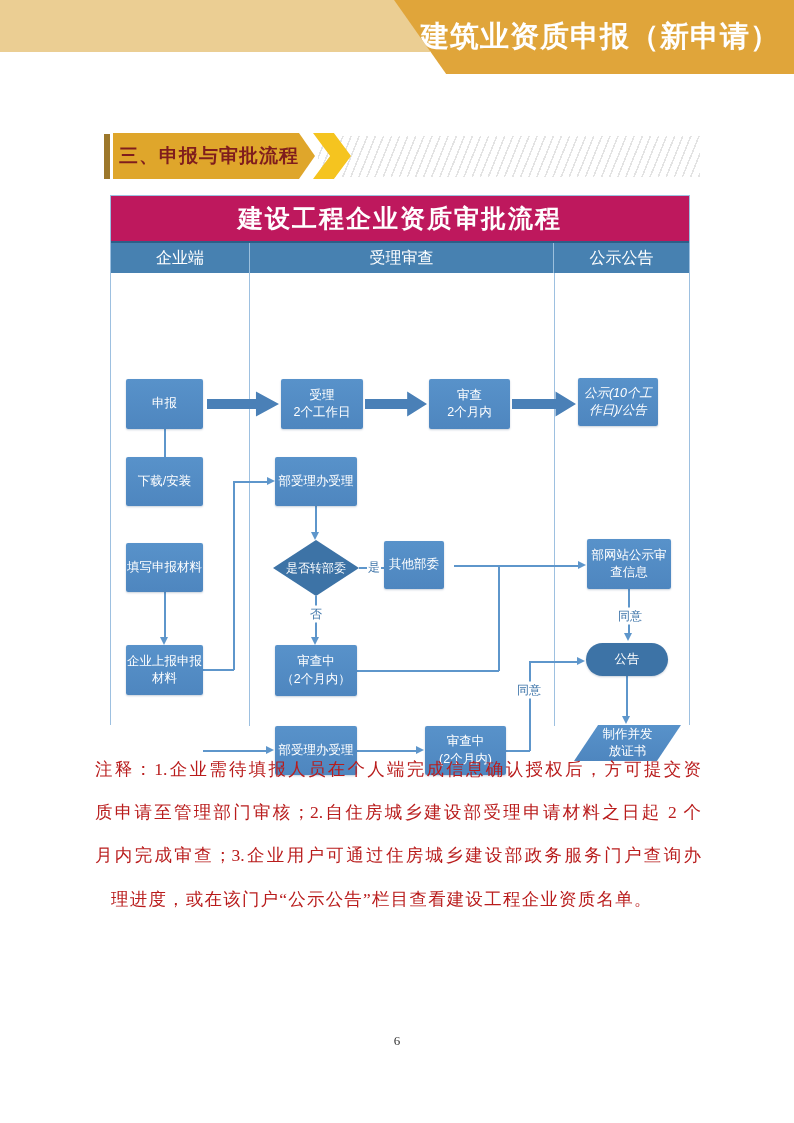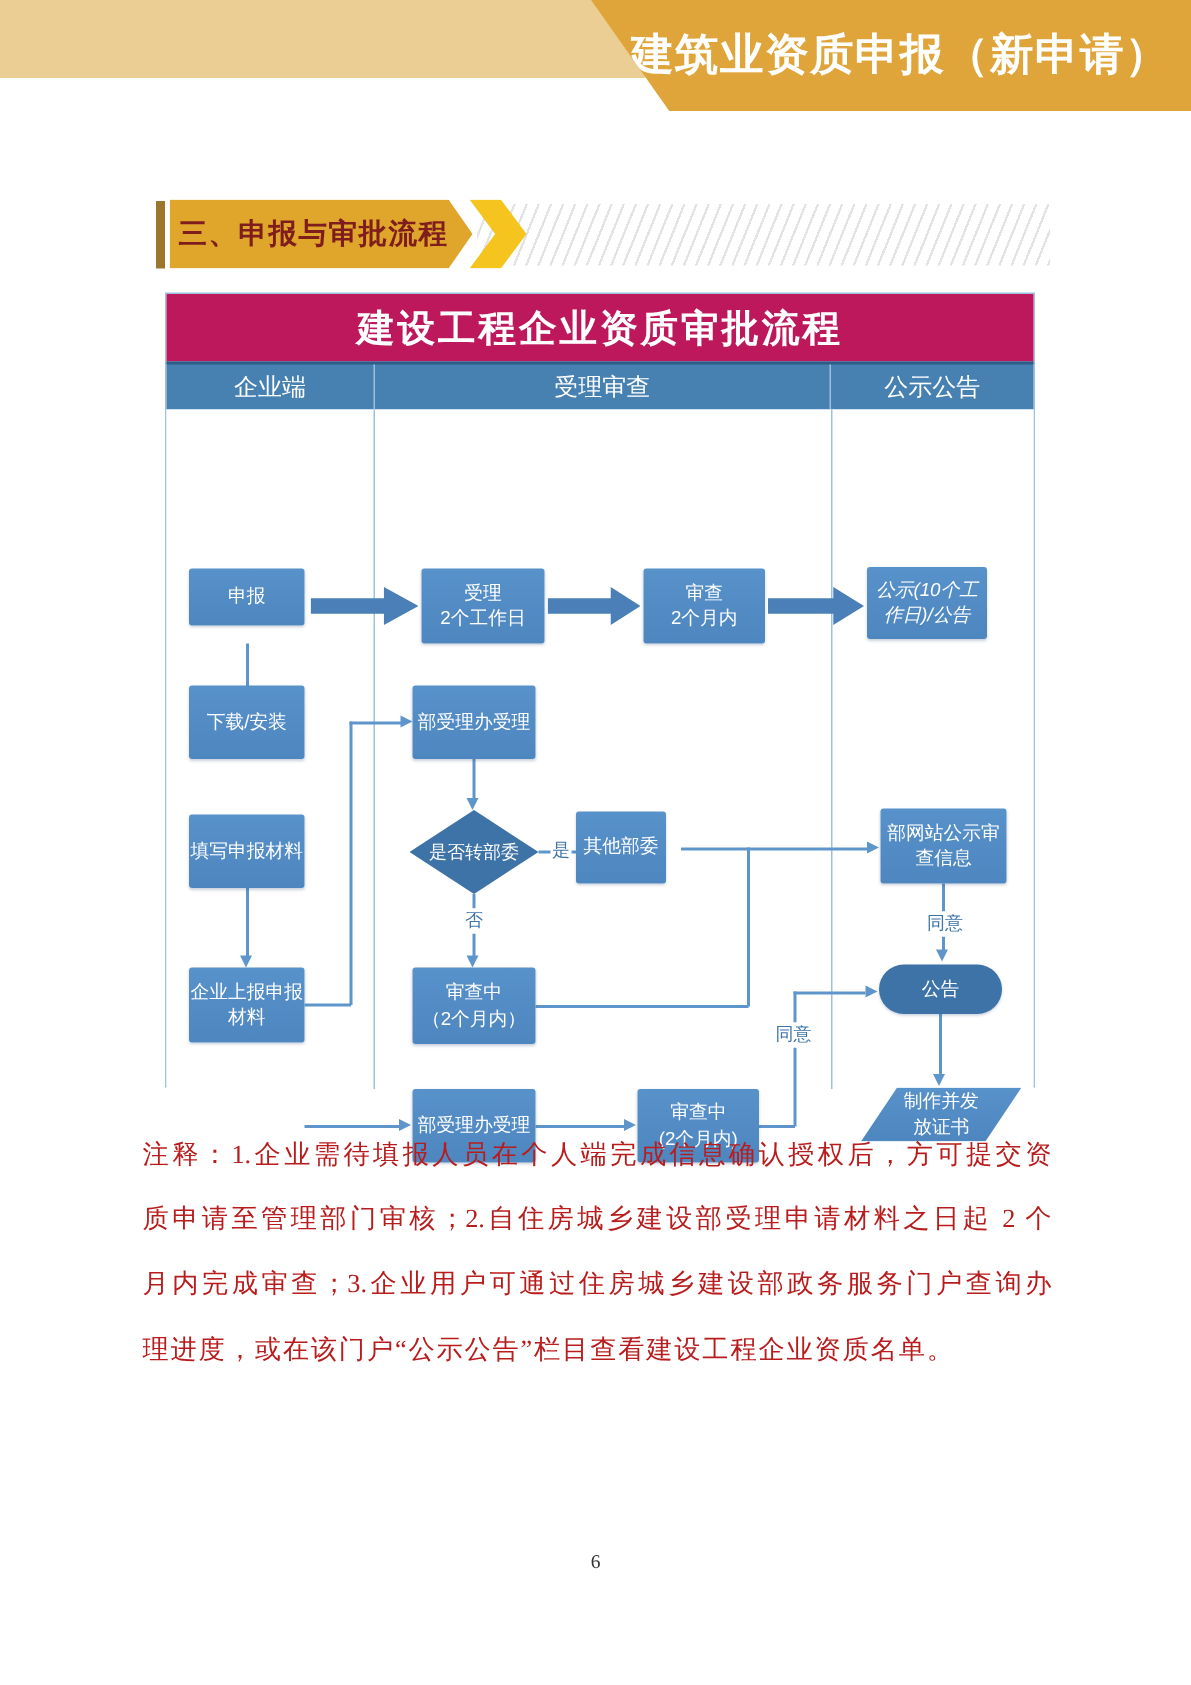--- a/index.html
+++ b/index.html
@@ -58,21 +58,21 @@
          border-left:4.5px solid transparent;border-right:4.5px solid transparent;}
   .blockarrow{position:absolute;height:30px;background:#4A80B7;
               clip-path:polygon(0 33%,68% 33%,68% 8%,100% 50%,68% 92%,68% 67%,0 67%);}
   .elabel{position:absolute;font-size:12px;color:#3F75A9;background:#fff;padding:0 1px;
           transform:translate(-50%,-50%);white-space:nowrap;}
 
   
   .note{position:absolute;left:95px;top:748px;width:606px;font-family:"Liberation Serif",serif;
         font-size:17.5px;color:#b91c1c;}
   .note .nline{height:43.2px;line-height:43.2px;text-align:justify;text-align-last:justify;white-space:nowrap;}
-  .note .nline.last{text-align-last:left;letter-spacing:1.2px;}
+  .note .nline.last{text-align-last:left;letter-spacing:1.2px;margin-left:16px;}
   .pageno{position:absolute;left:0;top:1033px;width:100%;text-align:center;
           font-family:"Liberation Serif",serif;font-size:13px;color:#333;}
 </style>
 </head>
 <body>
 
 <div class="page">
 
   <div class="band-light"></div>
   <div class="band-dark">
@@ -143,21 +143,21 @@
       <div class="arr-d" style="left:513px;top:360px;"></div>
 
       <div class="vline" style="left:515px;top:403px;height:41px;"></div>
       <div class="arr-d" style="left:511px;top:443px;"></div>
 
       <span class="elabel" style="left:263px;top:294px;">是</span>
       <span class="elabel" style="left:205px;top:341px;">否</span>
       <span class="elabel" style="left:519px;top:343px;">同意</span>
       <span class="elabel" style="left:418px;top:417px;">同意</span>
 
-      <div class="node" style="left:15px;top:106px;width:77px;height:38px;">申报</div>
+      <div class="node" style="left:15px;top:106px;width:77px;height:50px;">申报</div>
       <div class="node" style="left:15px;top:184px;width:77px;height:49px;">下载/安装</div>
       <div class="node" style="left:15px;top:270px;width:77px;height:49px;">填写申报材料</div>
       <div class="node" style="left:15px;top:372px;width:77px;height:50px;">企业上报申报
 材料</div>
 
       <div class="node" style="left:170px;top:106px;width:82px;height:50px;">受理
 2个工作日</div>
       <div class="node" style="left:318px;top:106px;width:81px;height:50px;">审查
 2个月内</div>
       <div class="node" style="left:164px;top:184px;width:82px;height:49px;">部受理办受理</div>

